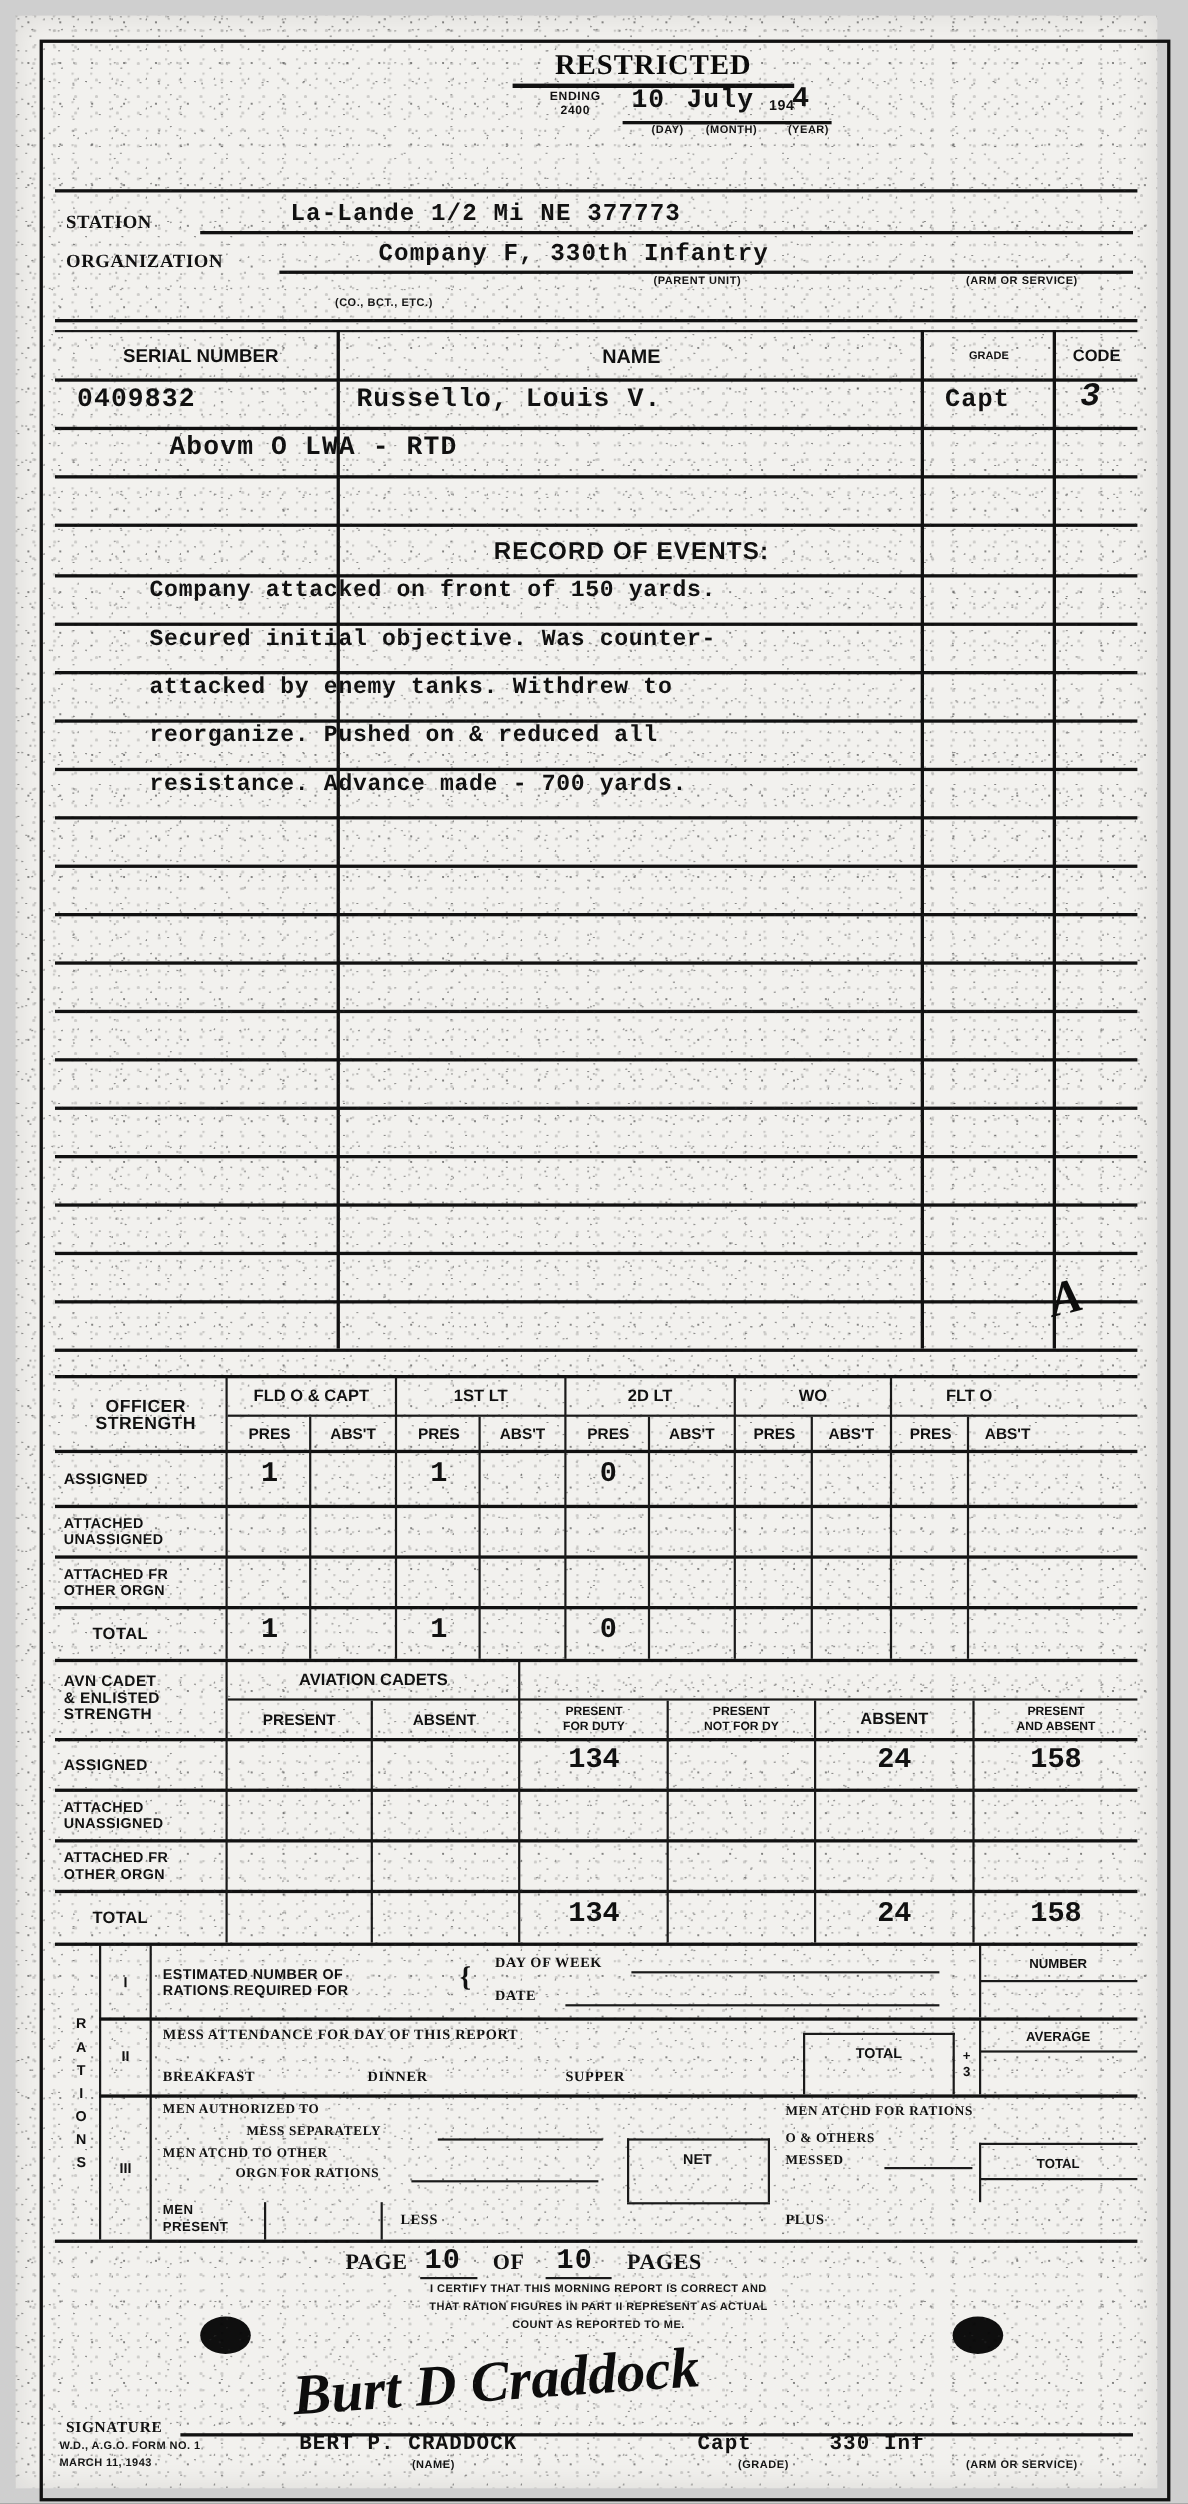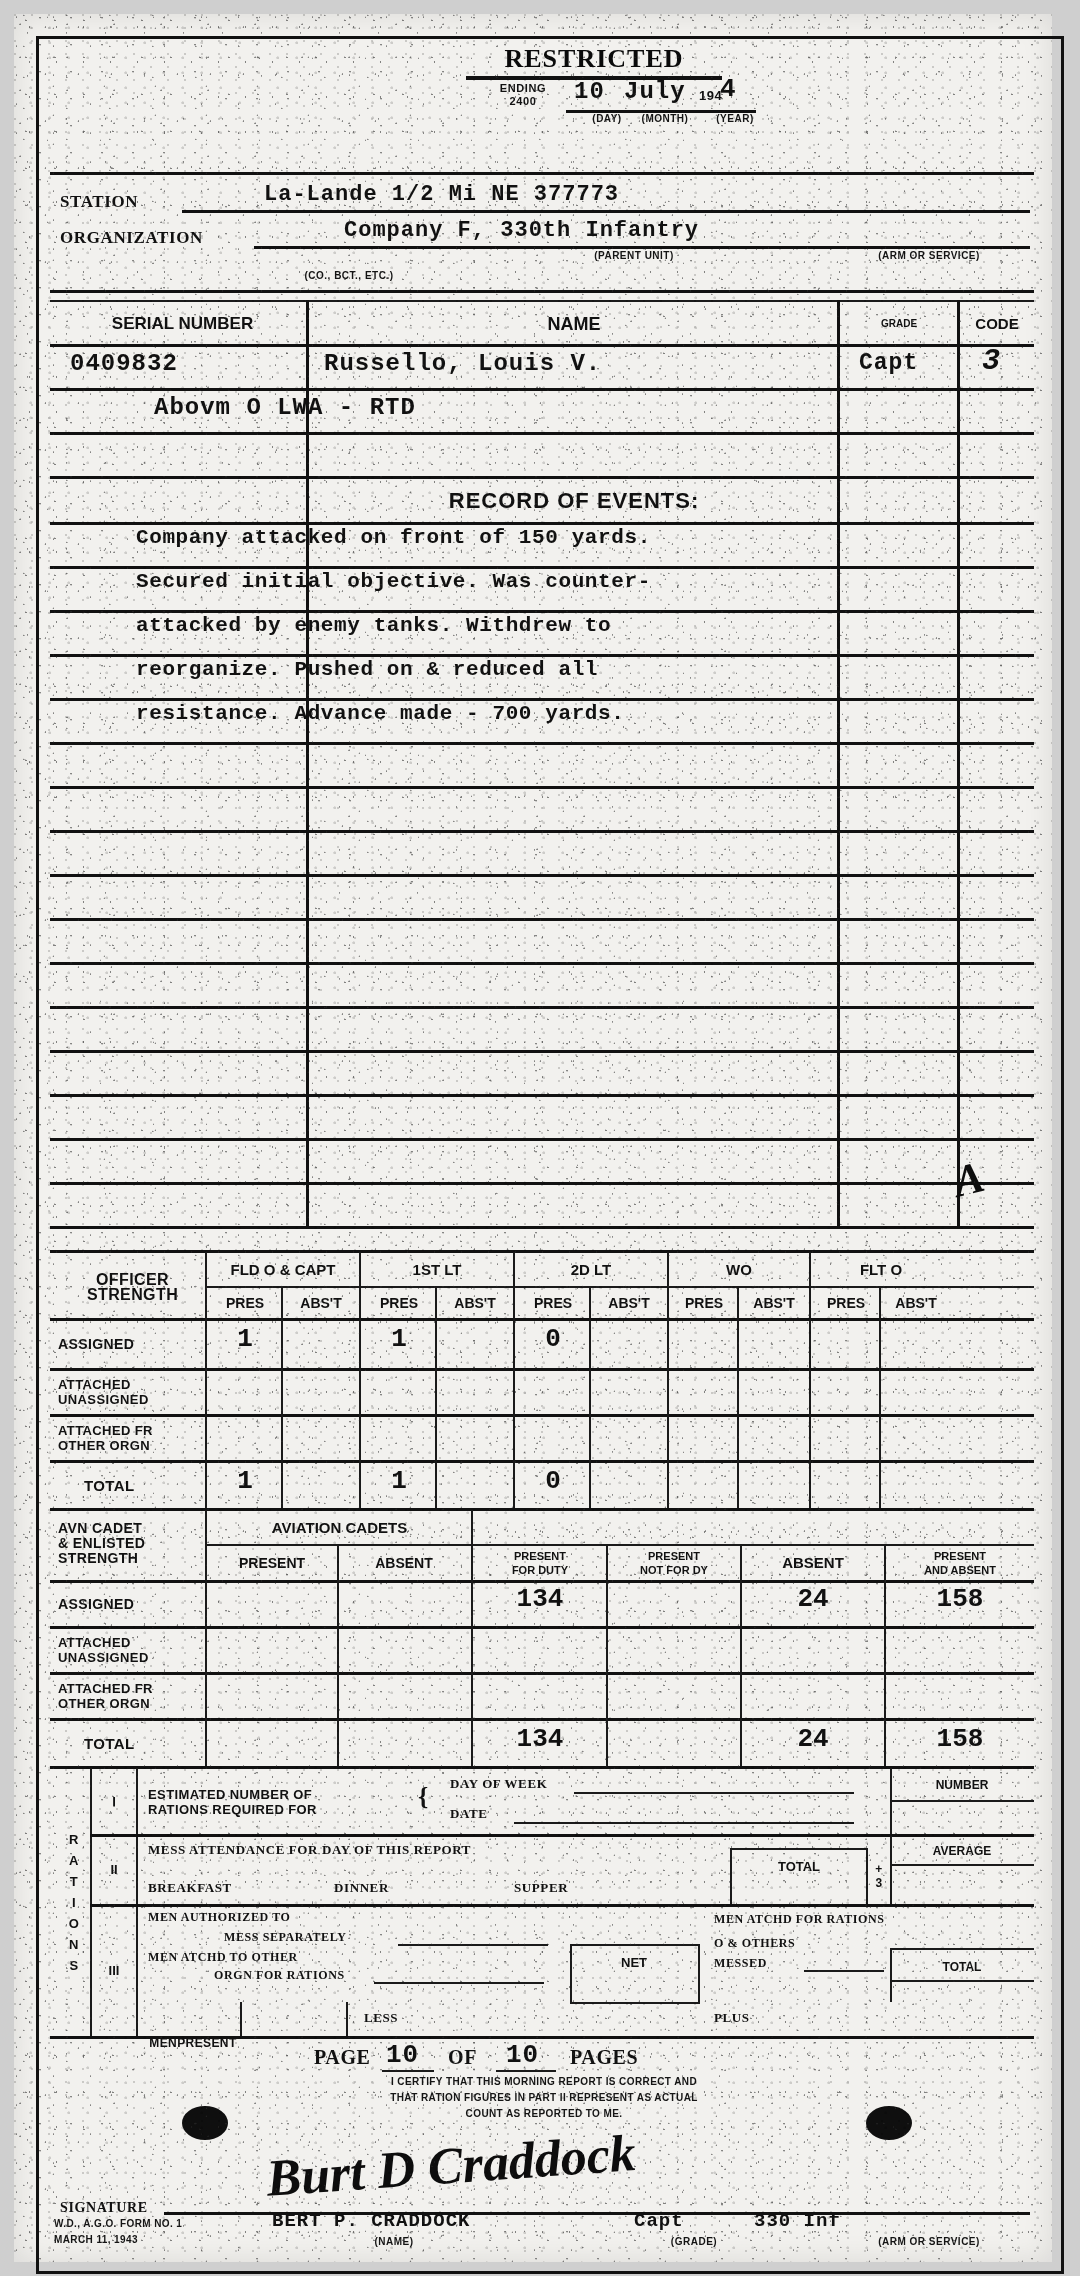--- a/index.html
+++ b/index.html
@@ -389,21 +389,21 @@
 
     <div class="cap" style="left:700px;top:1898px;font-size:12px;">MEN ATCHD FOR RATIONS</div>
     <div class="cap" style="left:700px;top:1922px;font-size:12px;">O &amp; OTHERS</div>
     <div class="cap" style="left:700px;top:1942px;font-size:12px;">MESSED</div>
     <div class="hline-thin" style="left:790px;top:1956px;width:80px;"></div>
     <div class="cellhdr" style="left:880px;top:1940px;width:136px;height:26px;font-size:12px;">TOTAL</div>
     <div class="vline-thin" style="left:876px;top:1934px;height:54px;"></div>
     <div class="hline-thin" style="left:876px;top:1934px;width:144px;"></div>
     <div class="hline-thin" style="left:876px;top:1966px;width:144px;"></div>
 
-    <div class="rowlabel" style="left:134px;top:1986px;width:90px;height:34px;font-size:12px;flex-direction:row;align-items:flex-start;justify-content:center;margin-top:36px;">
+    <div class="rowlabel" style="left:134px;top:1986px;width:90px;height:34px;font-size:12px;flex-direction:column;align-items:flex-start;justify-content:center;">
       <span>MEN</span>
       <span>PRESENT</span>
     </div>
     <div class="vline-thin" style="left:226px;top:1988px;height:34px;"></div>
     <div class="cap" style="left:350px;top:1996px;font-size:13px;">LESS</div>
     <div class="vline-thin" style="left:332px;top:1988px;height:34px;"></div>
     <div class="cap" style="left:700px;top:1996px;font-size:13px;">PLUS</div>
     <div class="hline" style="left:36px;top:2022px;width:984px;"></div>
 
     <div class="cap" style="left:300px;top:2032px;font-size:20px;">PAGE</div>

